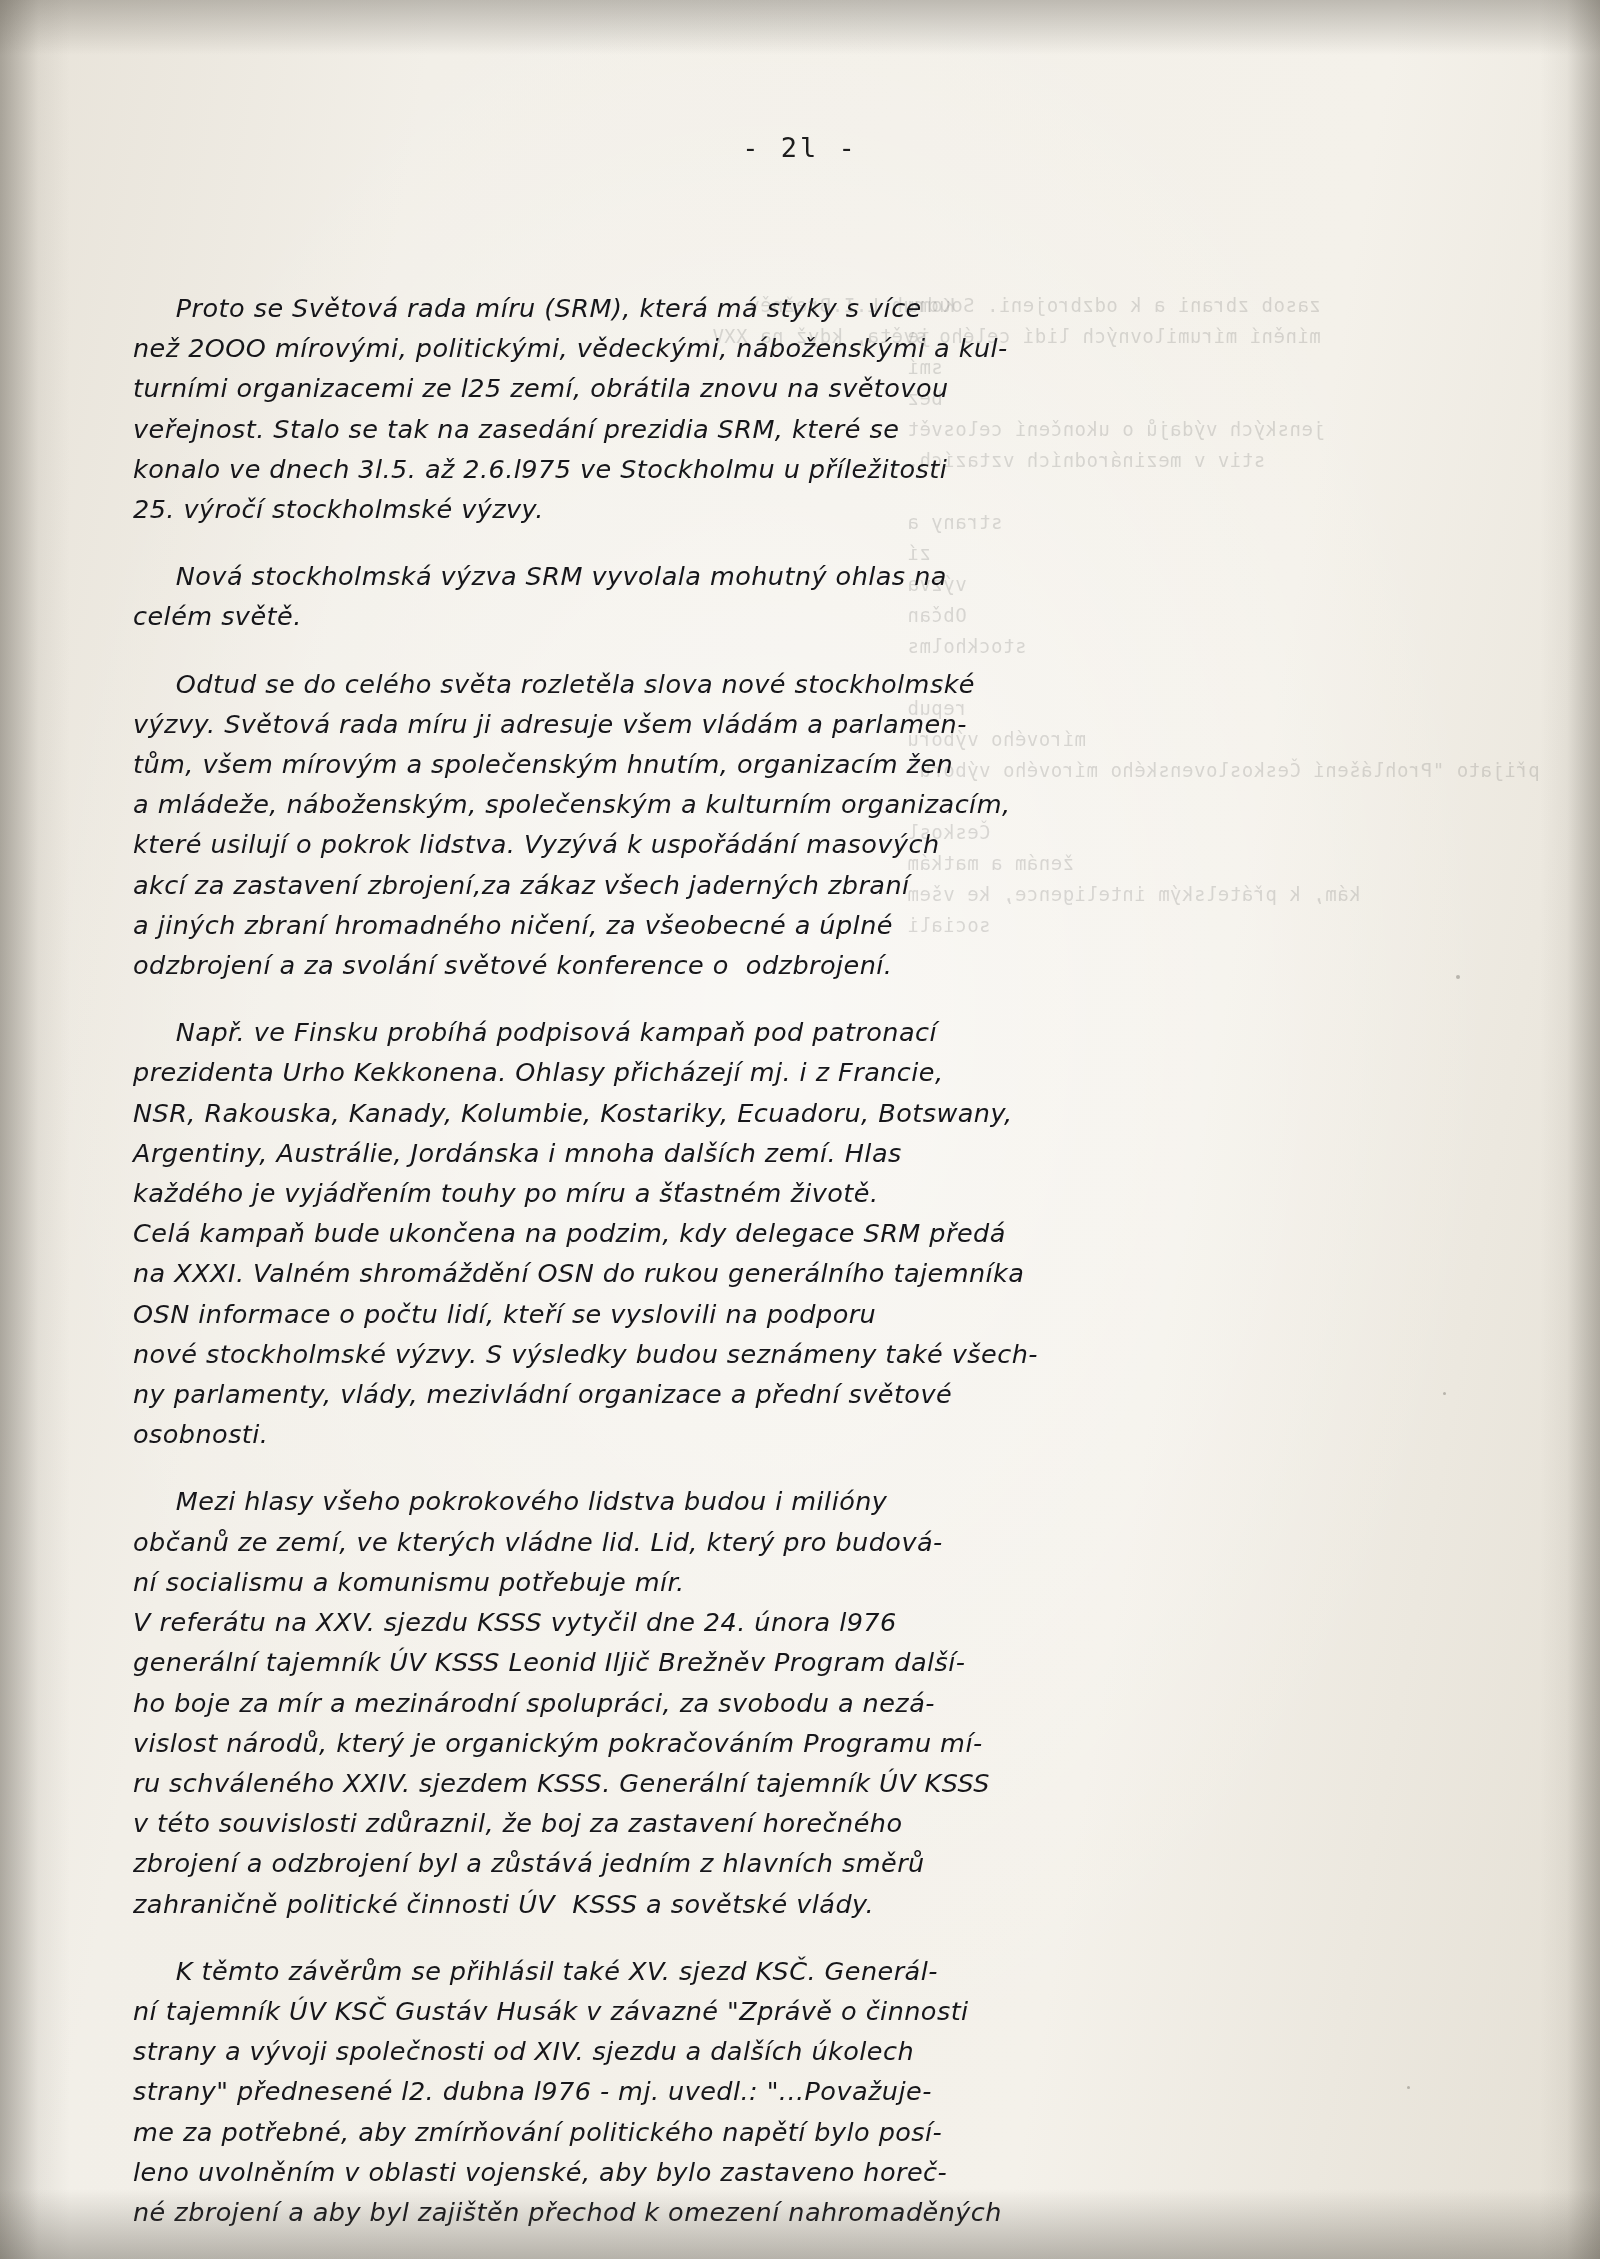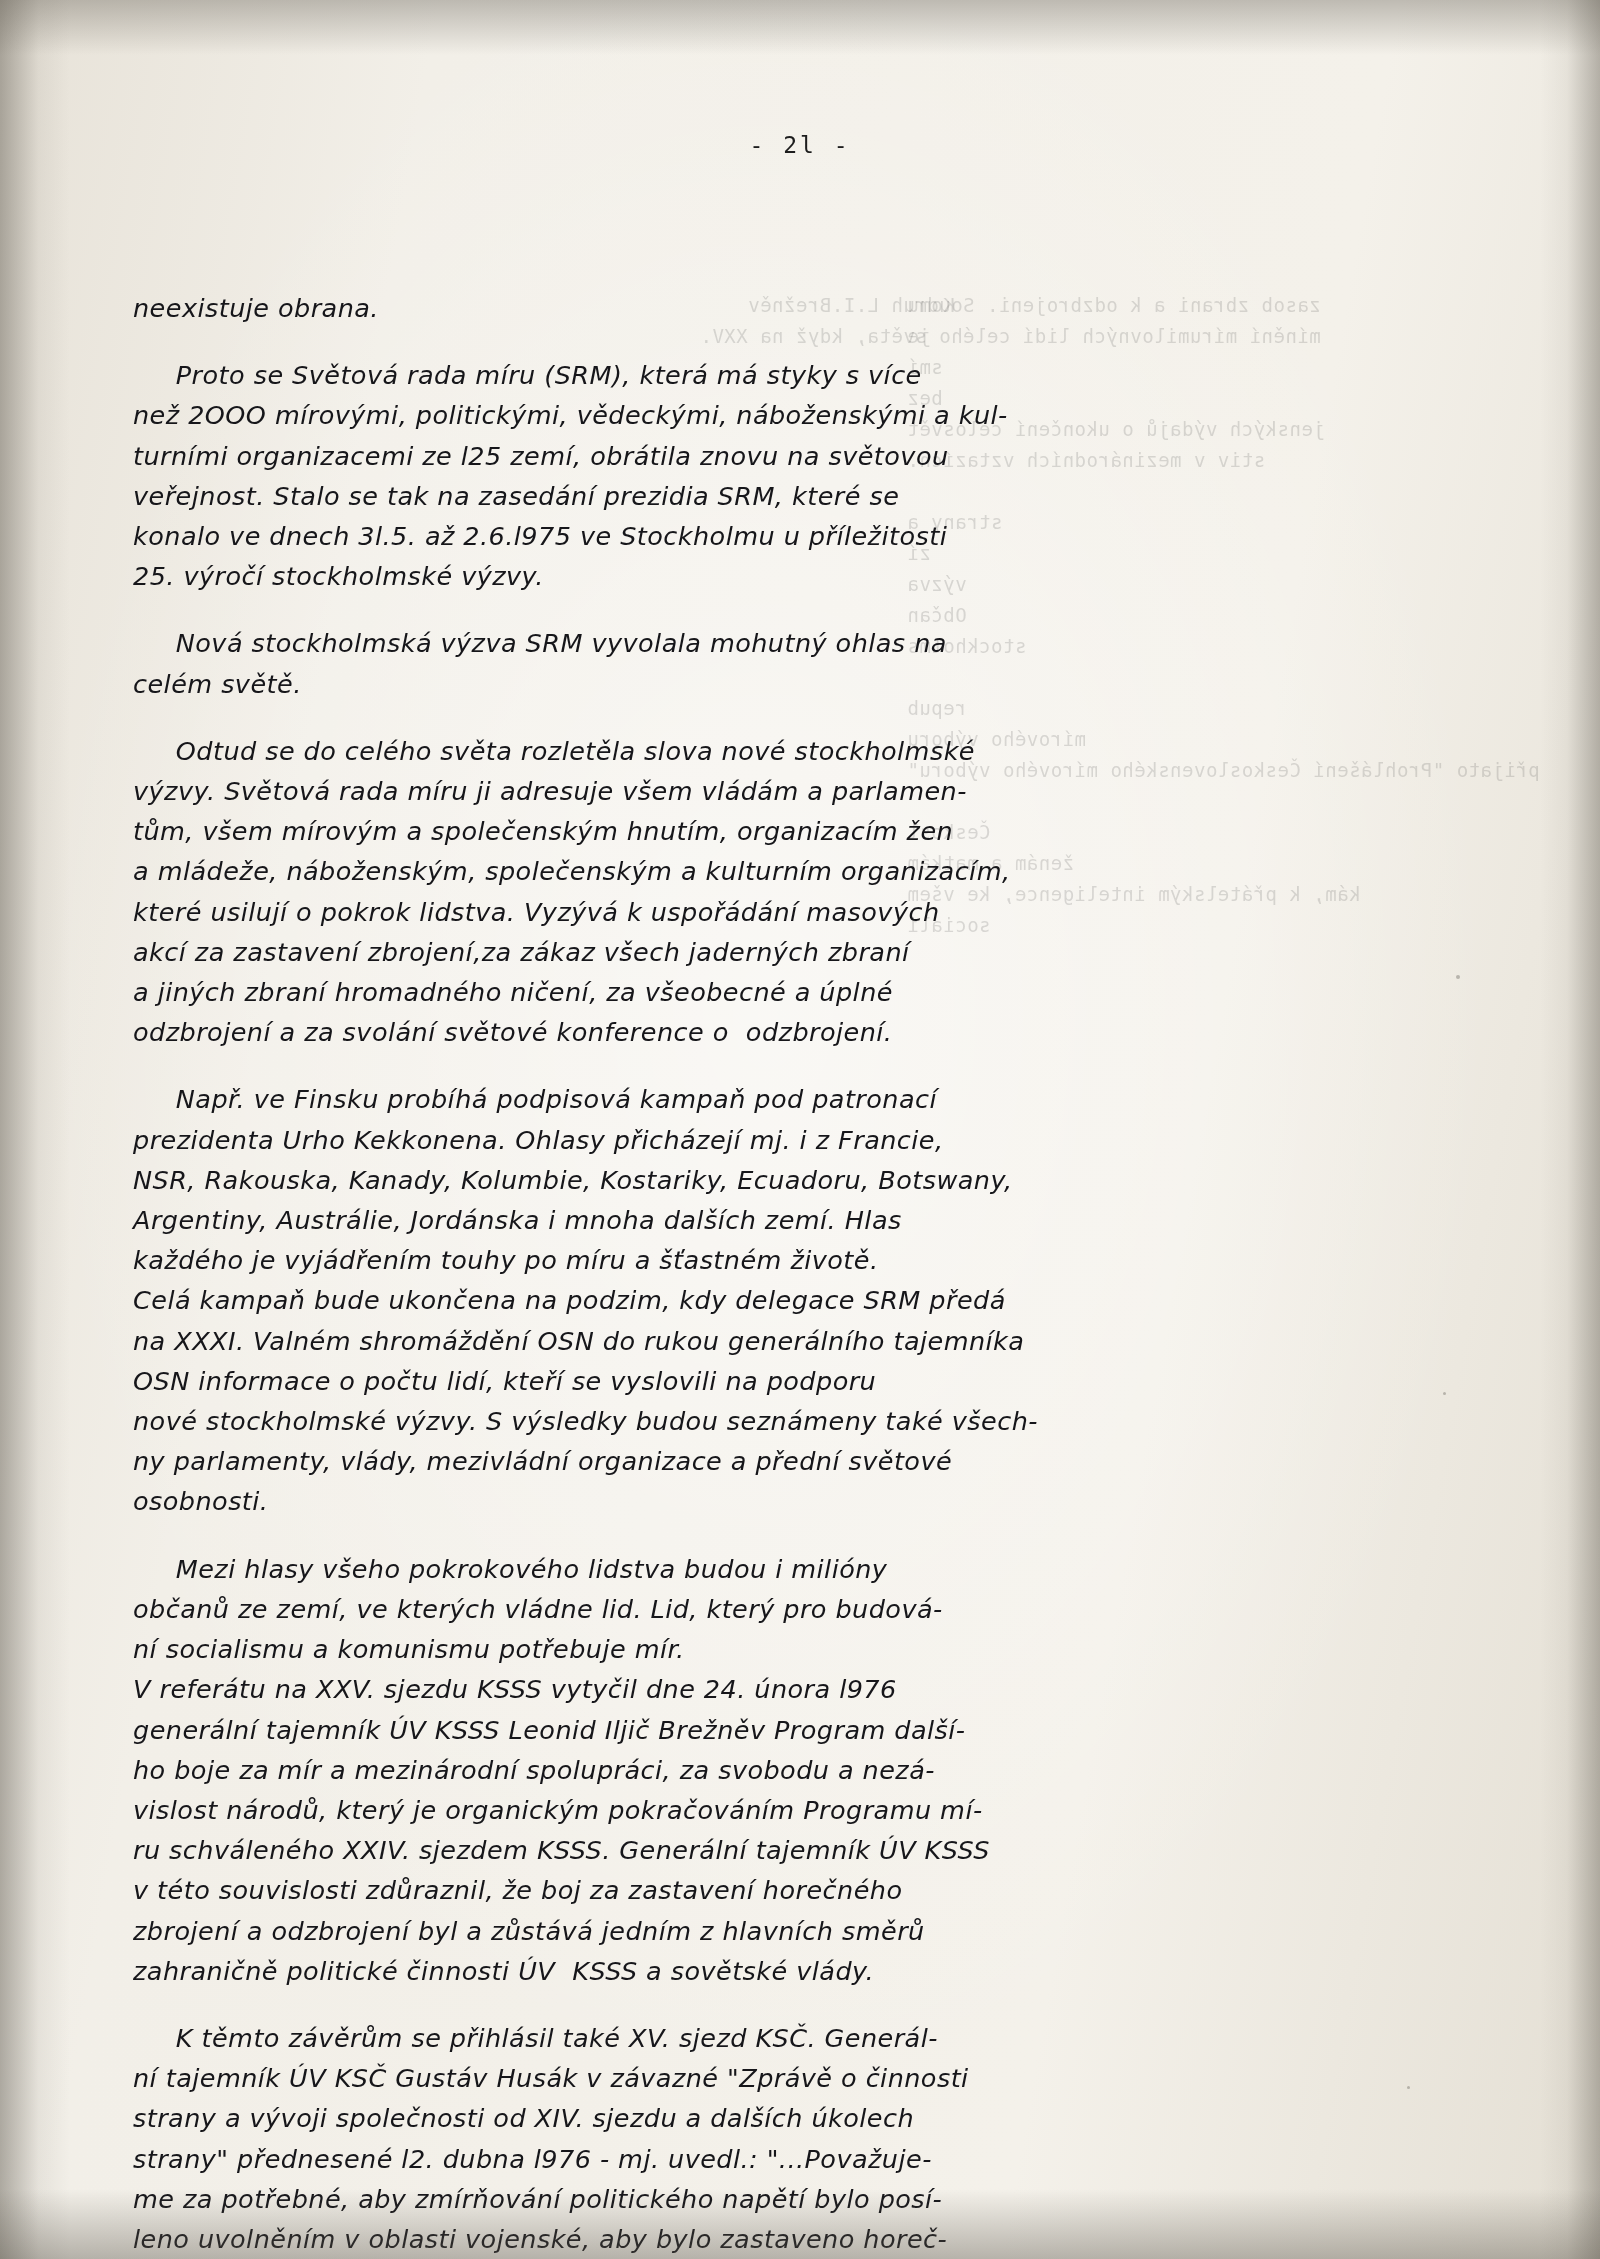--- a/index.html
+++ b/index.html
@@ -67,21 +67,21 @@
   }
   #bleed-top    { top: 290px;  left: 700px; }
   #bleed-right  { top: 290px;  right: 60px; text-align: right; }
 
   .page-number {
     position: absolute;
     top: 132px;
     left: 0; right: 0;
     text-align: center;
     font-family: "DejaVu Sans Mono", monospace;
-    font-size: 23px;
+    font-size: 27px;
     letter-spacing: 3px;
     color: #1d1d1d;
   }
 
   .body-text {
     position: absolute;
     top: 288px;
     left: 133px;
     width: 1320px;
     color: #16161a;
@@ -133,21 +133,20 @@
 přijato "Prohlášení Československého mírového výboru"
 
 Českosl
 ženám a matkám
 kám, k přátelským inteligence, ke všem
 sociali</div>
 
   <div class="page-number">- 2l -</div>
 
   <div class="body-text">
-    <p class="para">neexistuje obrana.</p>
     <p class="para">     Proto se Světová rada míru (SRM), která má styky s více
 než 2OOO mírovými, politickými, vědeckými, náboženskými a kul-
 turními organizacemi ze l25 zemí, obrátila znovu na světovou
 veřejnost. Stalo se tak na zasedání prezidia SRM, které se
 konalo ve dnech 3l.5. až 2.6.l975 ve Stockholmu u příležitosti
 25. výročí stockholmské výzvy.</p>
     <p class="para">     Nová stockholmská výzva SRM vyvolala mohutný ohlas na
 celém světě.</p>
     <p class="para">     Odtud se do celého světa rozletěla slova nové stockholmské
 výzvy. Světová rada míru ji adresuje všem vládám a parlamen-

